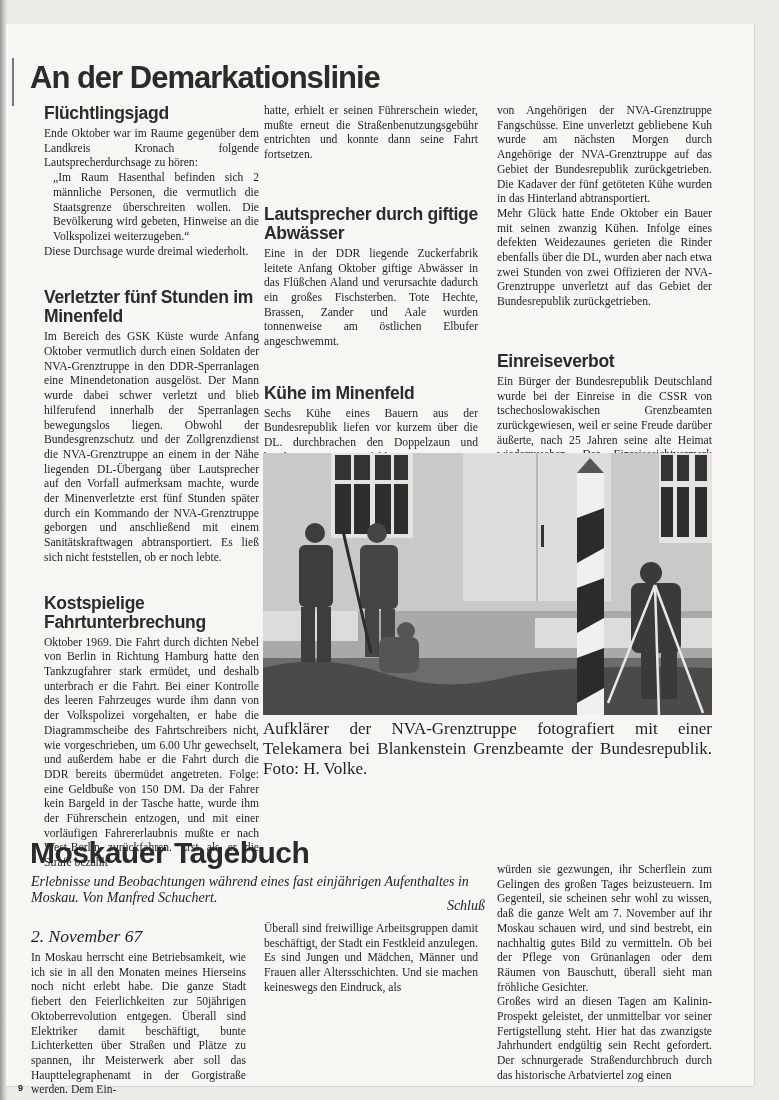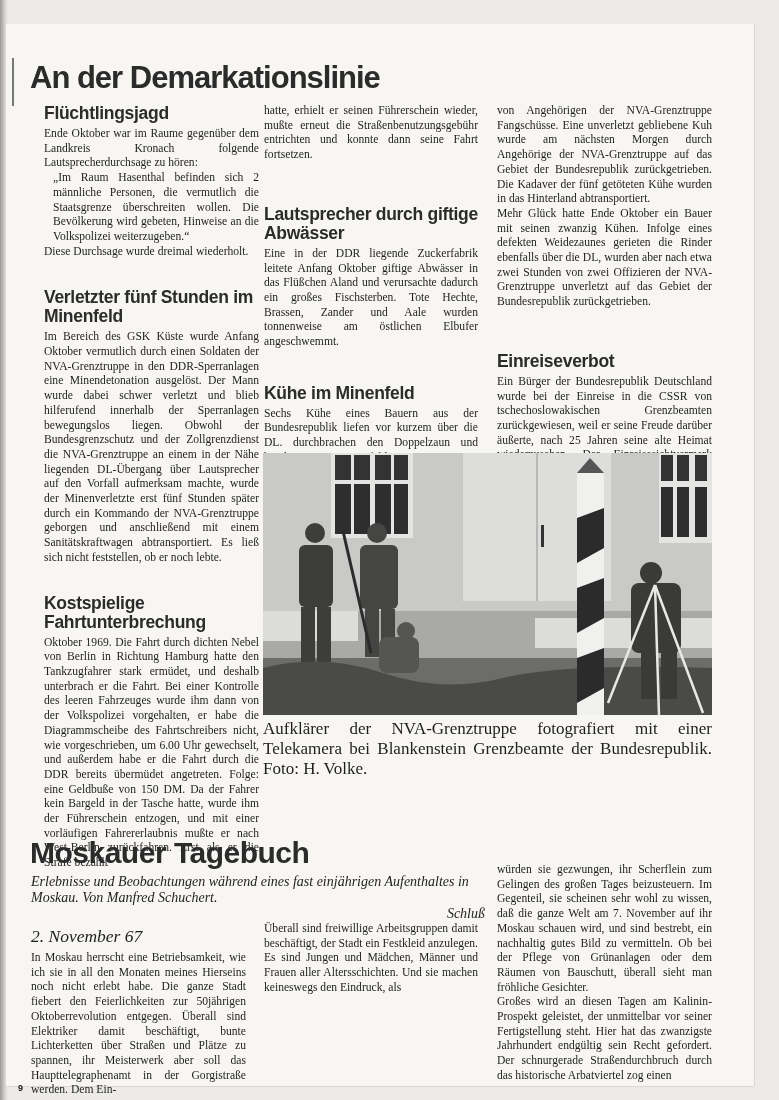--- a/index.html
+++ b/index.html
@@ -159,21 +159,21 @@
       <line x1="392" y1="132" x2="396" y2="262"></line>
     </g>
   </svg>
 </div>
 <div class="caption abs" style="left:263px; top:719px; width:449px;">Aufklärer der NVA-Grenztruppe fotografiert mit einer Telekamera bei Blankenstein Grenzbeamte der Bundesrepublik. Foto: H. Volke.</div>
 
 <h1 class="h1 abs" style="left:30px; top:838px; font-size:30px; letter-spacing:-0.5px;">Moskauer Tagebuch</h1>
 
 <div class="subtitle abs" style="left:31px; top:874px; width:454px;">
   <span>Erlebnisse und Beobachtungen während eines fast einjährigen Aufenthaltes in Moskau. Von Manfred Schuchert.</span>
-  <span style="float:right; margin-top:16px;">Schluß</span>
+  <span style="float:right; margin-top:8px;">Schluß</span>
 </div>
 
 <div class="date abs" style="left:31px; top:926px;">2. November 67</div>
 
 <div class="col abs" style="left:31px; top:951px; width:215px;">
   <p>In Moskau herrscht eine Betriebsamkeit, wie ich sie in all den Monaten meines Hierseins noch nicht erlebt habe. Die ganze Stadt fiebert den Feierlichkeiten zur 50jährigen Oktoberrevolution entgegen. Überall sind Elektriker damit beschäftigt, bunte Lichterketten über Straßen und Plätze zu spannen, ihr Meisterwerk aber soll das Haupttelegraphenamt in der Gorgistraße werden. Dem Ein-</p>
 </div>
 
 <div class="page-num abs" style="left:18px; top:1083px;">9</div>
 

